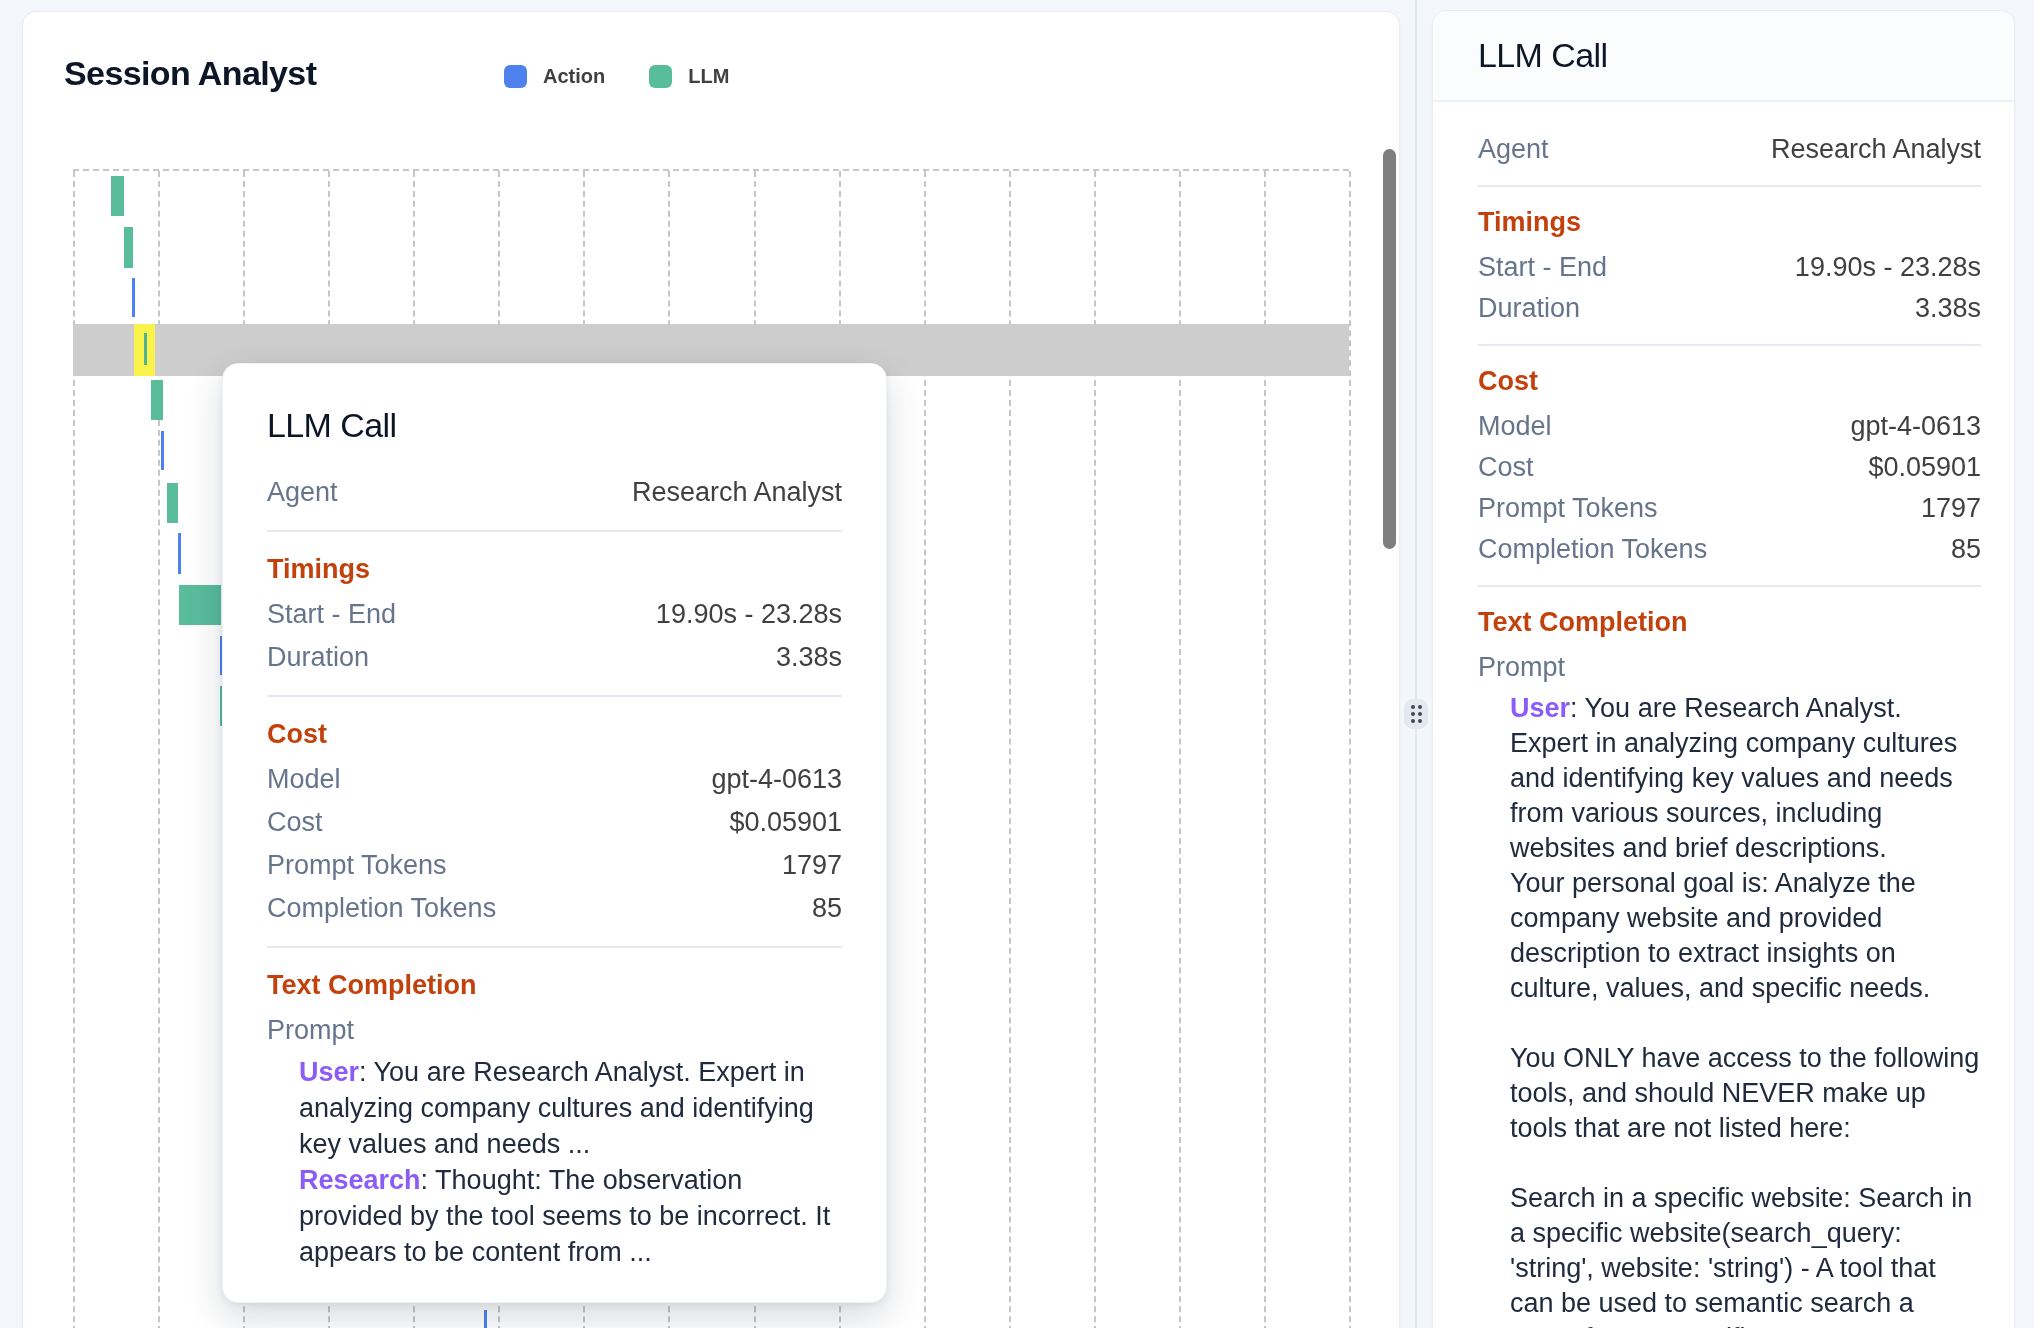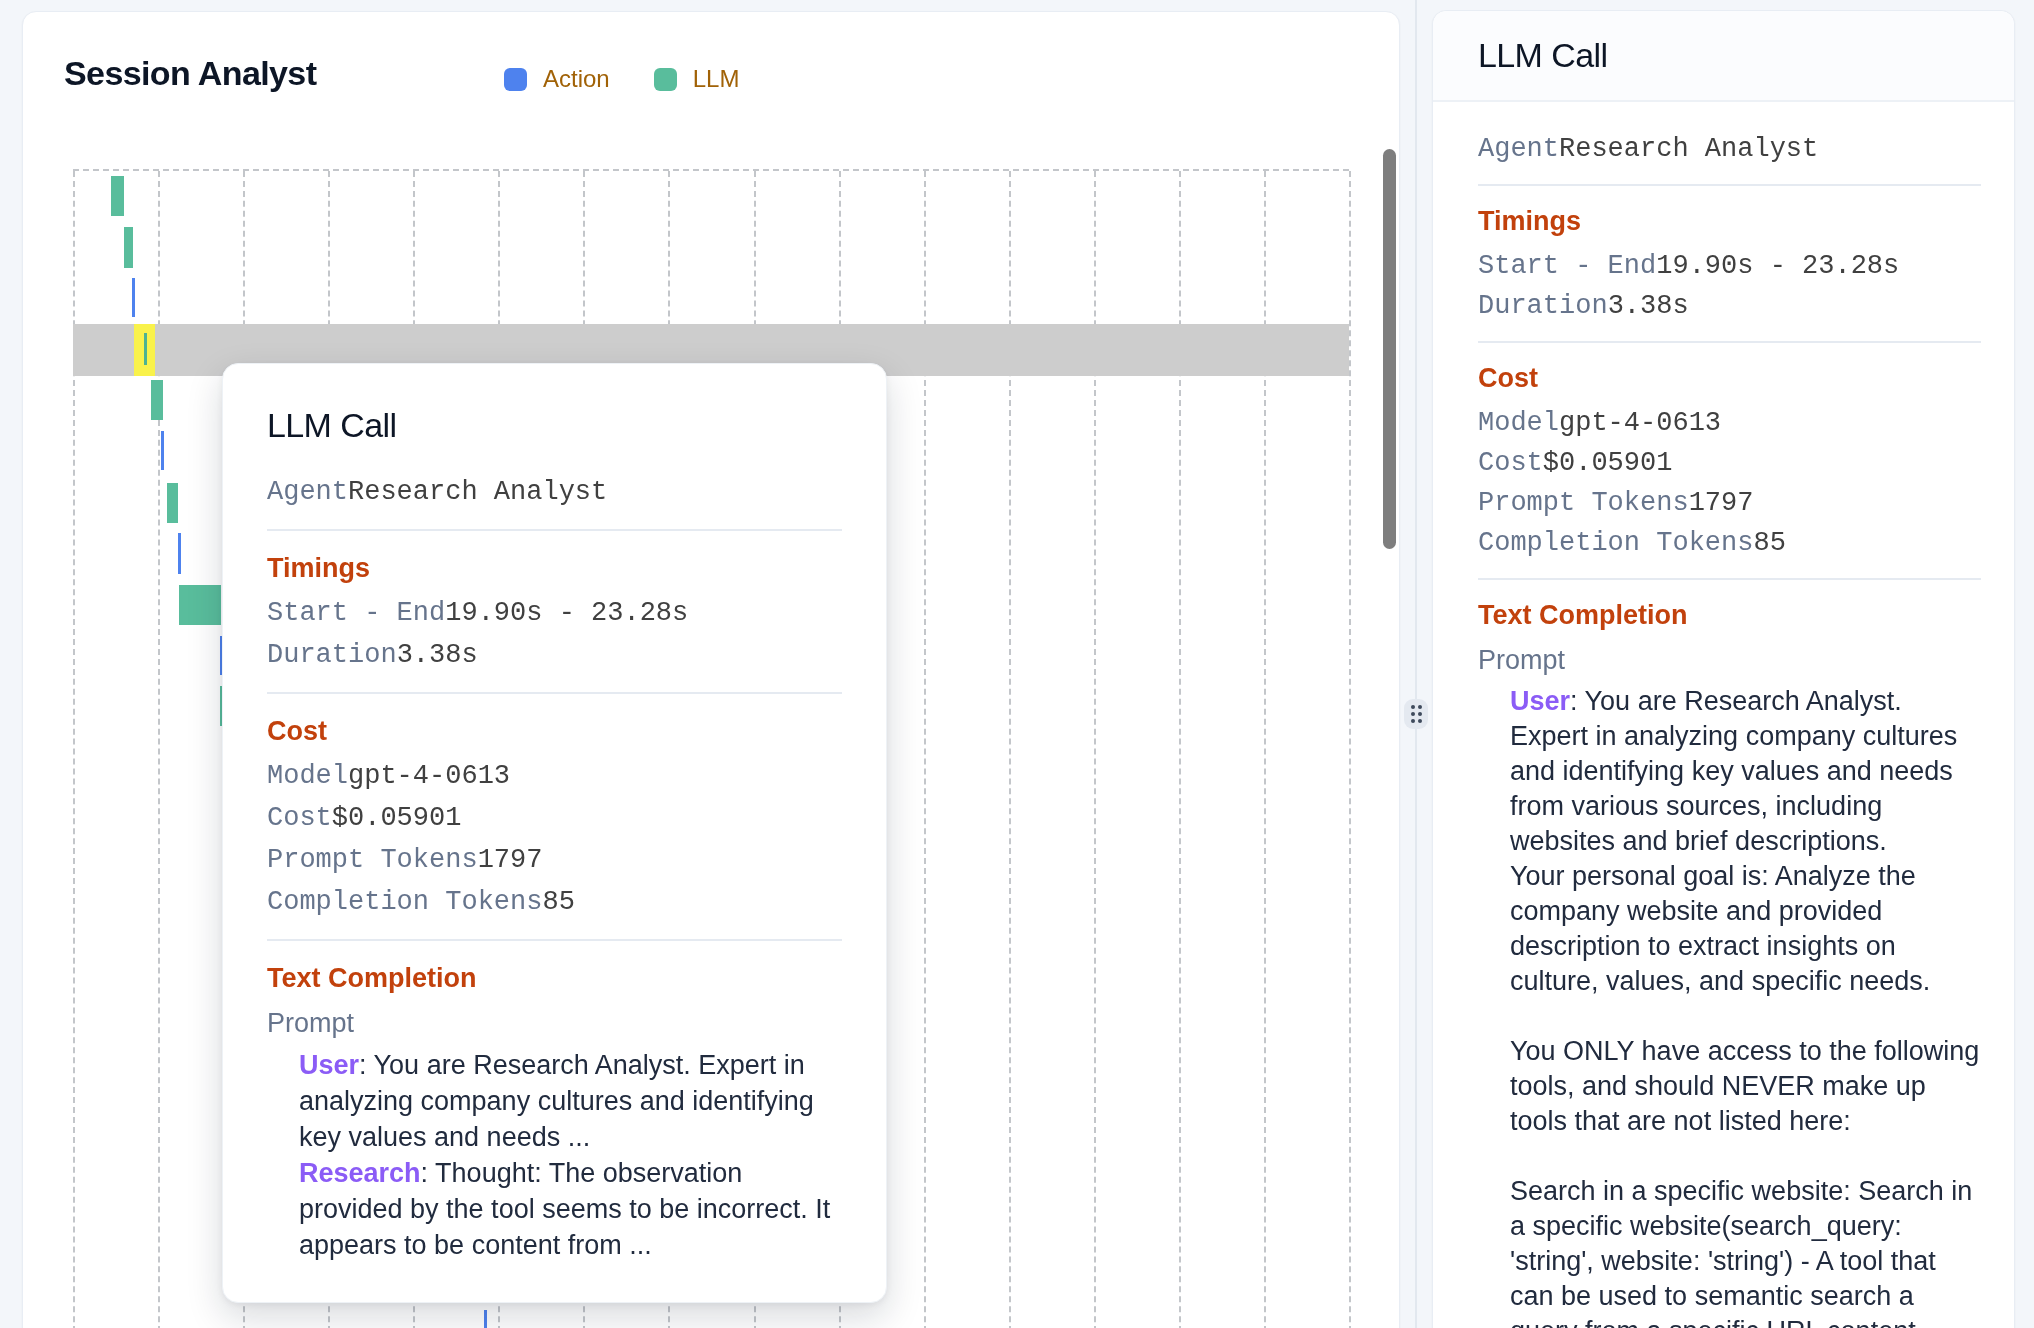--- a/index.html
+++ b/index.html
@@ -10,21 +10,21 @@
           box-shadow:0 1px 2px rgba(16,24,40,.05); }
   .card-left  { left:22px; top:11px; width:1378px; height:1340px; }
   .card-right { left:1432px; top:10px; width:583px; height:1340px; overflow:hidden; }
 
   
   .sr-title { position:absolute; left:41px; top:42px; font-size:34px; font-weight:700;
               letter-spacing:-0.6px; color:#0d1626; }
   .legend { position:absolute; left:481px; top:53px; display:flex; align-items:center; gap:44px; }
   .legend-item { display:flex; align-items:center; gap:16px; }
   .legend-swatch { width:23px; height:23px; border-radius:6px; }
-  .legend-label { font-size:24px; color:#a16207; }
+  .legend-label { font-size:20px; color:#404040;font-weight:bold; }
 
   
   .chart { position:absolute; left:50px; top:157px; width:1276px; height:1183px;
            border-top:2px dashed #c3c6ca; }
   .gridline { position:absolute; top:0; bottom:0; width:0; border-left:2px dashed #c3c6ca; }
   .row-band { position:absolute; left:0; width:1276px; background:#cdcdcd; z-index:2; }
   .bar { position:absolute; z-index:3; }
   .bar.llm { background:#59bd9c; }
   .bar.action { background:#4e82ee; }
   .bar.selected { background:#f9f24b; }
@@ -35,21 +35,21 @@
 
   
   .gutter-rail { position:absolute; left:1415px; top:0; width:2px; height:1328px; background:#e2e8ef; }
   .drag-handle { position:absolute; left:1404px; top:699px; width:24px; height:30px;
                  background:#e4e9f0; border-radius:9px; display:flex; align-items:center; justify-content:center; }
   .drag-dots { display:grid; grid-template-columns:repeat(2,4px); grid-template-rows:repeat(3,4px); gap:3px; }
   .drag-dots i { width:4px; height:4px; border-radius:50%; background:#3e4a5c; }
 
   
   .d-title { font-size:34px; font-weight:400; letter-spacing:-0.6px; color:#0d1626; }
-  .kv-row { display:flex; justify-content:flex-start; align-items:baseline; font-size:27px;font-family:Liberation Mono, monospace; }
+  .kv-row { display:flex; justify-content:space-between; align-items:baseline; font-size:27px; }
   .kv-label { color:#66748c; }
   .kv-value { color:#404040; text-align:right; }
   .divider { border:none; border-top:2px solid #e5eaf1; height:0; }
   .sec-heading { font-size:27px; font-weight:700; color:#c2410c; }
   .sub-label { font-size:27px; color:#66748c; }
   .msg { font-size:27px; line-height:36px; color:#212b3e; padding-left:32px; }
   .msg b { font-weight:700; color:#8b5cf6; }
   .pre-line { white-space:pre-line; }
 
   

